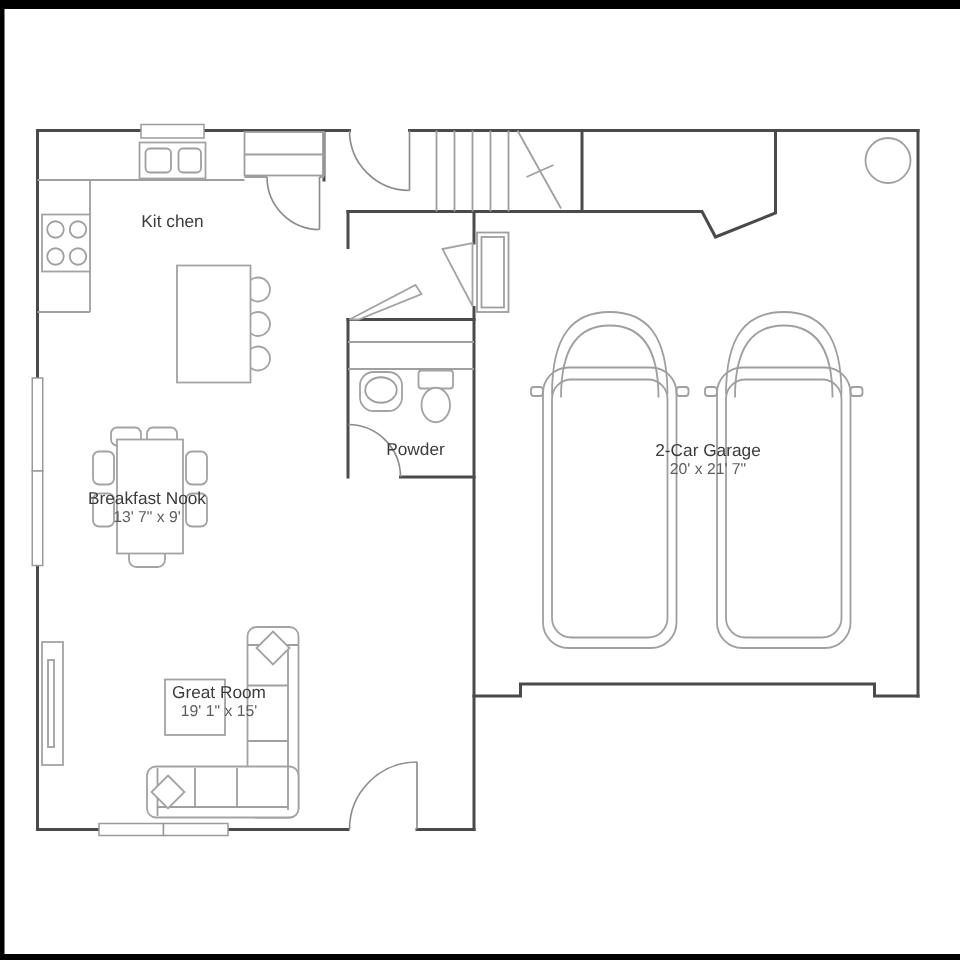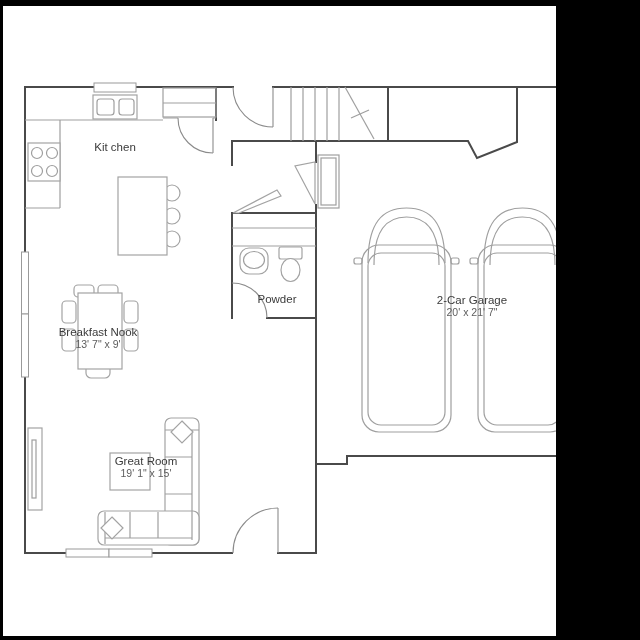--- a/index.html
+++ b/index.html
@@ -1,18 +1,18 @@
 <!DOCTYPE html>
 <html><head>
 <meta charset="utf-8">
 <style>
   html,body{margin:0;padding:0;background:#000;}
   .screen{
     position:relative;
-    width:556px;height:640px;
+    width:640px;height:640px;
     background:#ffffff;
     overflow:hidden;
     font-family:"Liberation Sans", sans-serif;
   }
   svg{display:block;}
   .wall{stroke:#4a4a4a;stroke-width:2;fill:none;stroke-linecap:square;}
   .thin{stroke:#9f9f9f;stroke-width:1.2;fill:none;}
   .furn{stroke:#a3a3a3;stroke-width:1.2;fill:#ffffff;}
   .door{stroke:#8b8b8b;stroke-width:1.1;fill:none;}
   .win{stroke:#9a9a9a;stroke-width:1;fill:#ffffff;}

